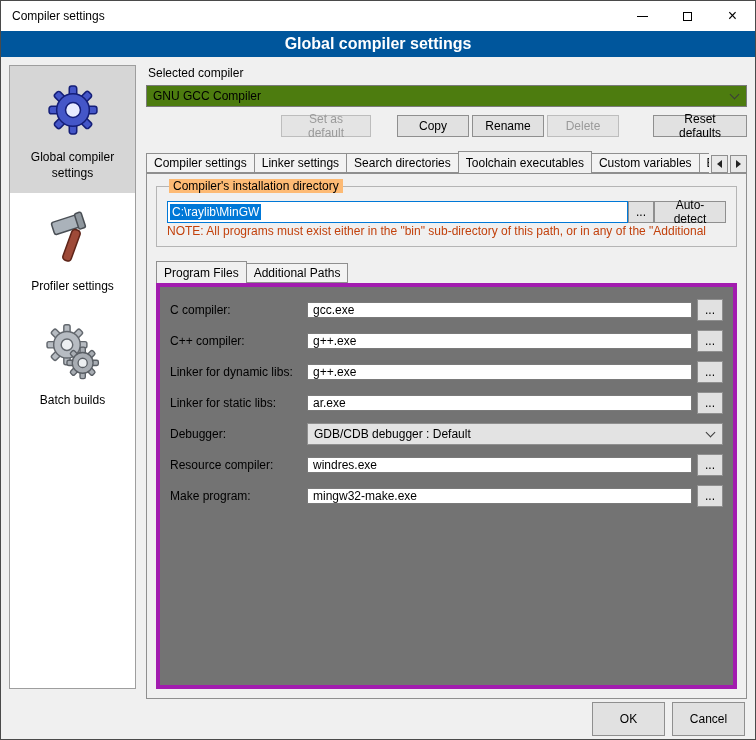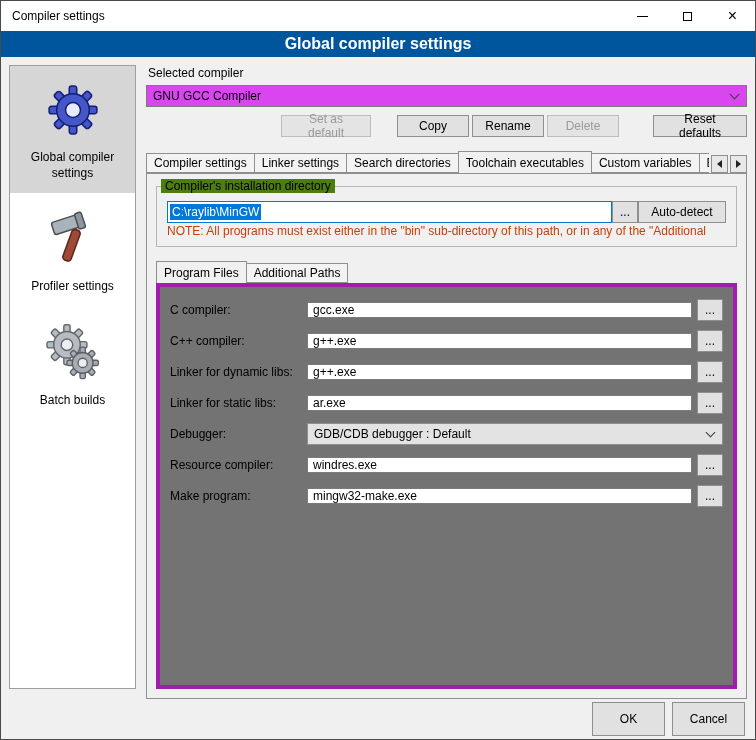--- a/index.html
+++ b/index.html
@@ -24,21 +24,21 @@
   
   .sidebar { width:127px; flex:0 0 auto; background:#fff; border:1px solid #9e9e9e; margin-bottom:10px; display:flex; flex-direction:column; overflow:hidden; }
   .side-item { display:flex; flex-direction:column; align-items:center; text-align:center; padding:16px 4px 12px; gap:12px; cursor:default; }
   .side-item.selected { background:#d6d6d6; }
   .side-label { line-height:1.3; }
 
   
   .main { flex:1; margin-left:10px; display:flex; flex-direction:column; min-width:0; }
   .sc-label { margin:1px 0 5px 2px; }
 
-  .combo { height:22px; border:1px solid #7a7a7a; background:#d946ef; display:flex; align-items:center; padding:0 8px 0 6px; cursor:default; }
+  .combo { height:22px; border:1px solid #7a7a7a; background:#4d7c0f; display:flex; align-items:center; padding:0 8px 0 6px; cursor:default; }
   .combo-text { flex:1; white-space:nowrap; overflow:hidden; }
   .chev { width:7px; height:7px; border-right:1.6px solid #3c3c3c; border-bottom:1.6px solid #3c3c3c; transform:rotate(45deg); margin-top:-4px; flex:0 0 auto; }
 
   .btn { height:22px; background:#e1e1e1; border:1px solid #8f8f8f; font-family:"Liberation Sans", sans-serif; font-size:12px; display:inline-flex; align-items:center; justify-content:center; padding:0 8px; cursor:default; }
   .btn.disabled { color:#9a9a9a; border-color:#bdbdbd; background:#e4e4e4; }
   .btn-row { display:flex; margin-top:8px; align-items:center; }
   .btn-row .spacer { width:135px; }
   .b-setdef { width:90px; margin-right:26px; }
   .b-copy, .b-rename, .b-del { width:72px; margin-right:3px; }
   .b-reset { width:94px; margin-left:auto; margin-right:0; }
@@ -50,26 +50,26 @@
   .tab.active { height:23px; background:#f0f0f0; border-bottom:none; margin-bottom:-1px; position:relative; z-index:3; }
   .tab.clipped { width:42px; overflow:hidden; padding-right:0; }
   .tab-scroll { width:17px; height:18px; border:1px solid #8f8f8f; background:#e8e8e8; display:flex; align-items:center; justify-content:center; margin-left:2px; flex:0 0 auto; }
   .tri-left { width:0; height:0; border-top:4px solid transparent; border-bottom:4px solid transparent; border-right:5px solid #222; }
   .tri-right { width:0; height:0; border-top:4px solid transparent; border-bottom:4px solid transparent; border-left:5px solid #222; }
 
   .panel { flex:1; border:1px solid #8f8f8f; background:#f0f0f0; margin-bottom:0; padding:12px 9px 9px; display:flex; flex-direction:column; min-height:0; position:relative; z-index:1; }
 
   
   .groupbox { border:1px solid #b5b5b5; position:relative; padding:14px 10px 8px; margin-bottom:14px; }
-  .groupbox-title { position:absolute; top:-8px; left:4px; background:#4d7c0f; padding:0 4px; }
+  .groupbox-title { position:absolute; top:-8px; left:12px; background:#fdba74; padding:0 4px; }
   .dir-row { display:flex; align-items:center; }
   .path-input { flex:1; height:22px; background:#fff; border:1px solid #0078d7; display:flex; align-items:center; padding:0 2px; overflow:hidden; }
   .selection { background:#0078d7; color:#fff; padding:1px 2px; white-space:nowrap; }
   .b-browse { width:26px; padding:0; }
-  .b-autodetect { width:88px; }
+  .b-autodetect { width:72px; }
   .note { color:#c2410c; margin-top:1px; white-space:nowrap; overflow:hidden; }
 
   .inner-panel { flex:1; border:4px solid #a21caf; background:#737373; padding:12px 10px; min-height:0; }
 
   .fields { display:grid; grid-template-columns:132px 1fr 26px; column-gap:5px; row-gap:9px; align-items:center; }
   .field-label { white-space:nowrap; }
   .field-input { height:16px; border:1px solid #7a7a7a; background:#fff; padding:0 5px; font-family:"Liberation Sans", sans-serif; font-size:12px; width:100%; }
   .combo.debugger { grid-column:2 / 4; background:#e3e3e3; border-color:#8f8f8f; }
 
   

